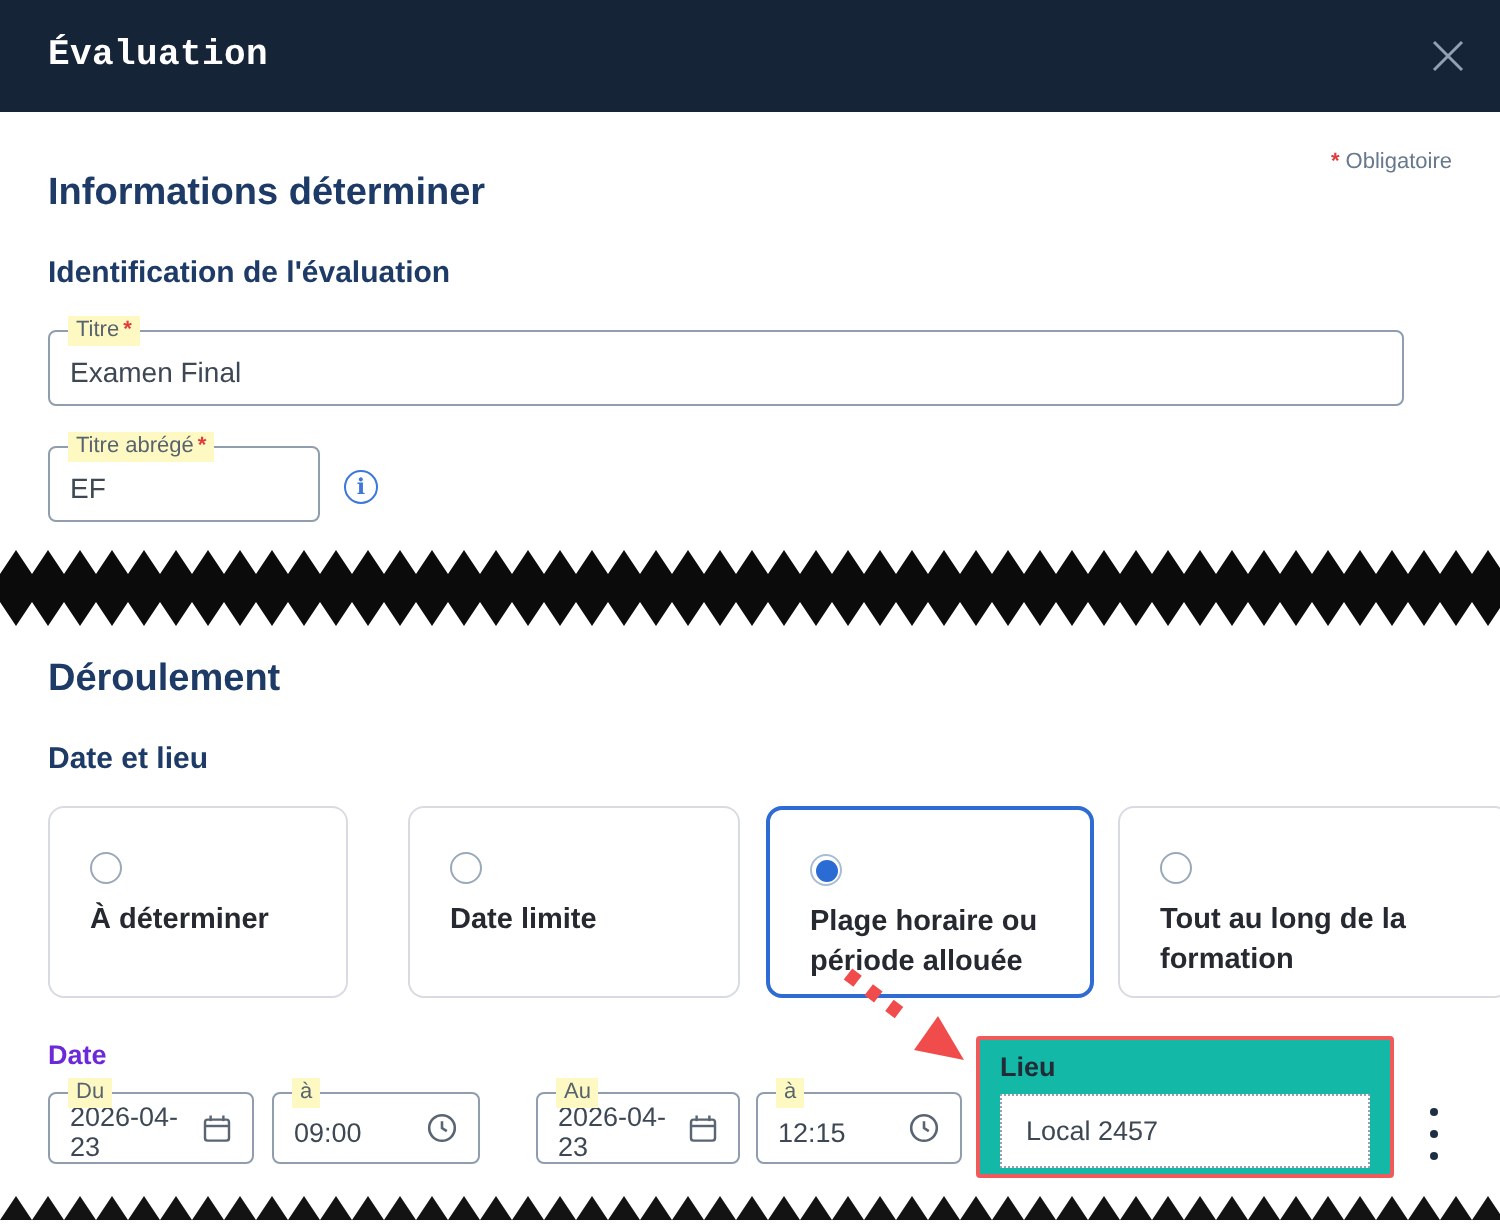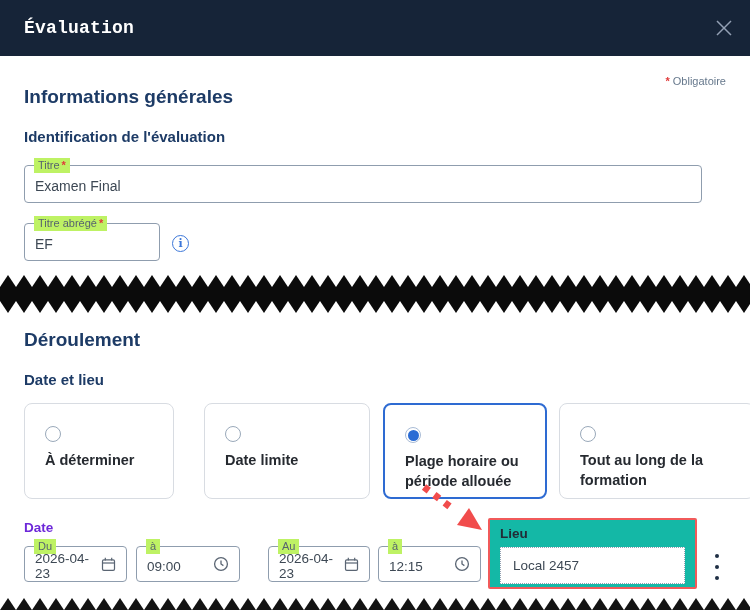--- a/index.html
+++ b/index.html
@@ -17,21 +17,21 @@
   
   .required-note { position:absolute; top:75px; right:24px; font-size:11px; color:#66788c; }
   .required-note .star { color:#e03a3a; font-weight:bold; margin-right:3px; }
 
   .h1 { position:absolute; left:24px; font-size:19px; font-weight:bold; color:#1d3b66; }
   .h2 { position:absolute; left:24px; font-size:15px; font-weight:bold; color:#1d3b66; }
 
   
   .mfield { position:absolute; border:1px solid #8f9dae; border-radius:4px; background:#fff;
             display:flex; align-items:center; padding:0 10px; }
-  .mfield .flabel { position:absolute; top:-8px; left:9px; background:#bef264; padding:0 4px;
+  .mfield .flabel { position:absolute; top:-8px; left:9px; background:#fef9c3; padding:0 4px;
                     font-size:11px; color:#57636f; line-height:15px; white-space:nowrap; }
   .req { color:#e03a3a; margin-left:2px; font-weight:bold; }
   .fvalue { font-size:14px; color:#3d4854; padding-top:4px; }
   .ficon { margin-left:auto; display:flex; align-items:center; }
 
   
   .info-icon { position:absolute; left:172px; top:235px; width:17px; height:17px; border-radius:50%;
                border:1.4px solid #3c77d9; color:#3c77d9; font-size:11px; font-weight:bold;
                font-family:"DejaVu Serif", serif; display:flex; align-items:center; justify-content:center;
                cursor:pointer; }
@@ -85,21 +85,21 @@
         <line x1="2" y1="2" x2="16" y2="16" stroke="#93a0b4" stroke-width="1.5"></line>
         <line x1="16" y1="2" x2="2" y2="16" stroke="#93a0b4" stroke-width="1.5"></line>
       </svg>
     </span>
   </div>
 
   <div class="required-note">
     <span class="star">*</span><span>Obligatoire</span>
   </div>
 
-  <div class="h1" style="top:86px;">Informations générales</div>
+  <div class="h1" style="top:86px;">Informations déterminer</div>
   <div class="h2" style="top:128px;">Identification de l'évaluation</div>
 
   <div class="mfield" style="left:24px; top:165px; width:678px; height:38px;">
     <span class="flabel"><span>Titre</span><span class="req">*</span></span>
     <span class="fvalue">Examen Final</span>
   </div>
 
   <div class="mfield" style="left:24px; top:223px; width:136px; height:38px;">
     <span class="flabel"><span>Titre abrégé</span><span class="req">*</span></span>
     <span class="fvalue">EF</span>

